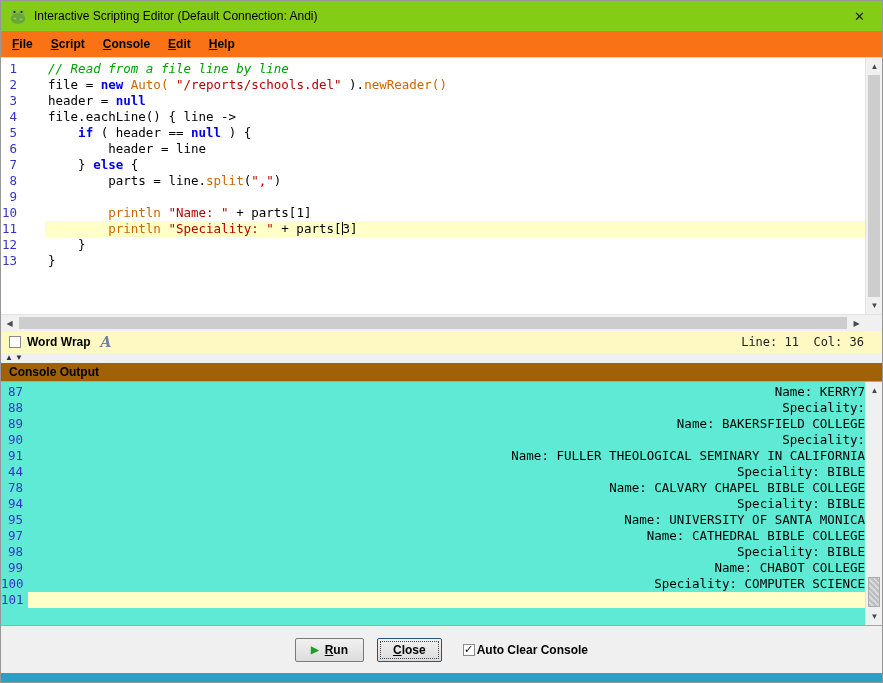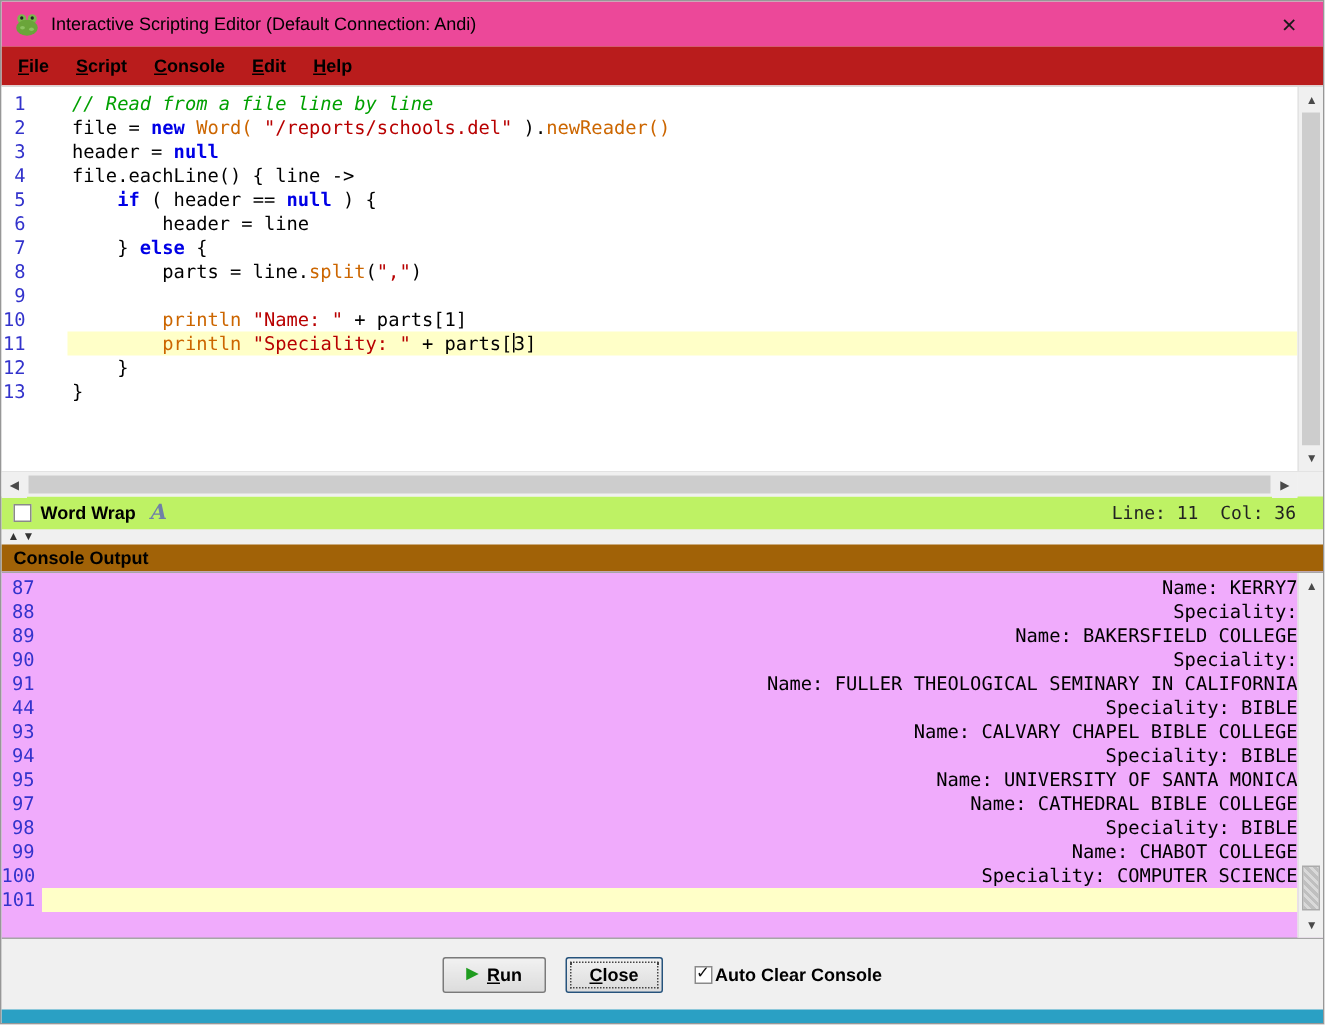--- a/index.html
+++ b/index.html
@@ -1,27 +1,27 @@
 <!DOCTYPE html>
 <html><head>
 <meta charset="utf-8">
 <style>
   * { box-sizing: border-box; margin: 0; padding: 0; }
   html,body { width: 883px; height: 683px; }
   body { font-family: "Liberation Sans", sans-serif; background: #f0f0f0; }
   .window { width: 883px; height: 683px; border: 1px solid #979797; display: flex; flex-direction: column; background: #f0f0f0; overflow: hidden; }
 
   
-  .titlebar { height: 30px; background: #ec4899; display: flex; align-items: center; flex: none; }
+  .titlebar { height: 30px; background: #84cc16; display: flex; align-items: center; flex: none; }
   .app-icon { width: 18px; height: 18px; margin-left: 8px; flex: none; }
   .title-text { font-size: 12px; color: #000; margin-left: 7px; white-space: nowrap; }
   .close-btn { margin-left: auto; width: 45px; height: 30px; display: flex; align-items: center; justify-content: center; font-size: 13px; color: #1a1a1a; cursor: default; }
 
   
-  .menubar { height: 26px; background: #b91c1c; display: flex; align-items: center; padding-left: 2px; flex: none; }
+  .menubar { height: 26px; background: #f97316; display: flex; align-items: center; padding-left: 2px; flex: none; }
   .menu-item { padding: 4px 9px; font-size: 12px; font-weight: bold; color: #000; }
   .mn { text-decoration: underline; }
 
   
   .editor-outer { height: 274px; flex: none; display: flex; flex-direction: column; background: #fff; border-top: 1px solid #d9d9d9; }
   .editor-main { flex: 1; display: flex; min-height: 0; }
   .editor-view { flex: 1; overflow: hidden; padding-top: 3px; background: #fff; }
   .code-line { display: flex; height: 16px; line-height: 16px; font-family: "DejaVu Sans Mono", monospace; font-size: 12.5px; white-space: pre; }
   .code-line .ln { width: 20px; flex: none; text-align: right; padding-right: 4px; color: #3333cc; }
   .code-line .code { flex: 1; padding-left: 3px; color: #000; margin-left: 24px; }
@@ -40,34 +40,34 @@
   .sb-v .thumb { position: absolute; left: 2px; right: 2px; top: 17px; bottom: 17px; background: #cdcdcd; }
   .sb-v .thumb.small { top: auto; bottom: 18px; height: 30px;
     background: repeating-linear-gradient(45deg, #bfbfbf 0 2px, #d9d9d9 2px 4px); border: 1px solid #ababab; }
   .editor-bottom { height: 17px; flex: none; display: flex; border-top: 1px solid #e3e3e3; }
   .sb-h { flex: 1; position: relative; background: #f0f0f0; display: flex; }
   .sb-h .track { flex: 1; position: relative; }
   .sb-h .thumb { position: absolute; top: 2px; bottom: 2px; left: 1px; right: 1px; background: #cdcdcd; }
   .sb-corner { width: 17px; height: 17px; background: #f0f0f0; flex: none; }
 
   
-  .statusbar { height: 22px; flex: none; display: flex; align-items: center; padding: 0 8px; background: #bef264; }
+  .statusbar { height: 22px; flex: none; display: flex; align-items: center; padding: 0 8px; background: #fef9c3; }
   .checkbox { width: 12px; height: 12px; background: #fff; border: 1px solid #8a8a8a; display: inline-flex; align-items: center; justify-content: center; font-size: 11px; line-height: 11px; color: #111; flex: none; }
   .ww-label { font-size: 12px; font-weight: bold; margin-left: 6px; color: #000; }
   .font-icon { font-family: "DejaVu Serif", serif; font-style: italic; font-weight: bold; font-size: 14px; color: #7080a8; margin-left: 10px; }
   .pos-text { margin-left: auto; font-family: "DejaVu Sans Mono", monospace; font-size: 12px; color: #222; white-space: pre; padding-right: 10px; }
 
   
   .divider { height: 10px; flex: none; background: #f0f0f0; display: flex; align-items: center; padding-left: 3px; }
   .ot-arrow { font-size: 8px; line-height: 8px; color: #333; padding: 0 1px; }
 
   
   .console-label-row { height: 18px; flex: none; display: flex; align-items: center; padding-left: 8px; background: #a16207; }
   .console-label { font-size: 12px; font-weight: bold; color: #000; }
-  .console-outer { height: 245px; flex: none; display: flex; background: #f0abfc; border: 1px solid #a6a6a6; border-left: none; border-right: none; }
+  .console-outer { height: 245px; flex: none; display: flex; background: #5eead4; border: 1px solid #a6a6a6; border-left: none; border-right: none; }
   .console-view { flex: 1; overflow: hidden; padding-top: 2px; }
   .console-line { display: flex; height: 16px; line-height: 16px; font-family: "DejaVu Sans Mono", monospace; font-size: 12.5px; white-space: pre; }
   .console-line .ln { width: 27px; flex: none; text-align: right; padding-right: 5px; color: #3333cc; }
   .console-line .txt { flex: 1; padding-left: 6px; color: #000; text-align: right; }
   .console-line.row-cur .txt { background: #ffffc8; }
   .console-outer .sb-v { height: 243px; }
 
   
   .button-panel { height: 47px; flex: none; display: flex; align-items: center; justify-content: center; gap: 13px; background: #f0f0f0; }
   .btn { height: 24px; padding: 0 15px; background: linear-gradient(#f1f1f1, #dcdcdc); border: 1px solid #7a7a7a; border-radius: 2px; font-size: 12px; font-weight: bold; color: #000; display: inline-flex; align-items: center; justify-content: center; gap: 6px; }
@@ -104,21 +104,21 @@
     <span class="menu-item"><span class="mn">S</span><span>cript</span></span>
     <span class="menu-item"><span class="mn">C</span><span>onsole</span></span>
     <span class="menu-item"><span class="mn">E</span><span>dit</span></span>
     <span class="menu-item"><span class="mn">H</span><span>elp</span></span>
   </div>
 
   <div class="editor-outer">
     <div class="editor-main">
       <div class="editor-view">
         <div class="code-line"><span class="ln">1</span><span class="code"><span class="t-com">// Read from a file line by line</span></span></div>
-        <div class="code-line"><span class="ln">2</span><span class="code"><span class="t-pln">file = </span><span class="t-kw">new</span><span class="t-pln"> </span><span class="t-fn">Word(</span><span class="t-pln"> </span><span class="t-str">"/reports/schools.del"</span><span class="t-pln"> ).</span><span class="t-fn">newReader()</span></span></div>
+        <div class="code-line"><span class="ln">2</span><span class="code"><span class="t-pln">file = </span><span class="t-kw">new</span><span class="t-pln"> </span><span class="t-fn">Auto(</span><span class="t-pln"> </span><span class="t-str">"/reports/schools.del"</span><span class="t-pln"> ).</span><span class="t-fn">newReader()</span></span></div>
         <div class="code-line"><span class="ln">3</span><span class="code"><span class="t-pln">header = </span><span class="t-kw">null</span></span></div>
         <div class="code-line"><span class="ln">4</span><span class="code"><span class="t-pln">file.eachLine() { line -&gt;</span></span></div>
         <div class="code-line"><span class="ln">5</span><span class="code"><span class="t-pln">    </span><span class="t-kw">if</span><span class="t-pln"> ( header == </span><span class="t-kw">null</span><span class="t-pln"> ) {</span></span></div>
         <div class="code-line"><span class="ln">6</span><span class="code"><span class="t-pln">        header = line</span></span></div>
         <div class="code-line"><span class="ln">7</span><span class="code"><span class="t-pln">    } </span><span class="t-kw">else</span><span class="t-pln"> {</span></span></div>
         <div class="code-line"><span class="ln">8</span><span class="code"><span class="t-pln">        parts = line.</span><span class="t-fn">split</span><span class="t-pln">(</span><span class="t-str">","</span><span class="t-pln">)</span></span></div>
         <div class="code-line"><span class="ln">9</span><span class="code"></span></div>
         <div class="code-line"><span class="ln">10</span><span class="code"><span class="t-pln">        </span><span class="t-fn">println</span><span class="t-pln"> </span><span class="t-str">"Name: "</span><span class="t-pln"> + parts[1]</span></span></div>
         <div class="code-line row-cur"><span class="ln">11</span><span class="code"><span class="t-pln">        </span><span class="t-fn">println</span><span class="t-pln"> </span><span class="t-str">"Speciality: "</span><span class="t-pln"> + parts[</span><span class="caret"></span><span class="t-pln">3]</span></span></div>
         <div class="code-line"><span class="ln">12</span><span class="code"><span class="t-pln">    }</span></span></div>
@@ -158,21 +158,21 @@
     <span class="console-label">Console Output</span>
   </div>
   <div class="console-outer">
     <div class="console-view">
       <div class="console-line"><span class="ln">87</span><span class="txt">Name: KERRY7</span></div>
       <div class="console-line"><span class="ln">88</span><span class="txt">Speciality:</span></div>
       <div class="console-line"><span class="ln">89</span><span class="txt">Name: BAKERSFIELD COLLEGE</span></div>
       <div class="console-line"><span class="ln">90</span><span class="txt">Speciality:</span></div>
       <div class="console-line"><span class="ln">91</span><span class="txt">Name: FULLER THEOLOGICAL SEMINARY IN CALIFORNIA</span></div>
       <div class="console-line"><span class="ln">44</span><span class="txt">Speciality: BIBLE</span></div>
-      <div class="console-line"><span class="ln">93</span><span class="txt">Name: CALVARY CHAPEL BIBLE COLLEGE</span></div>
+      <div class="console-line"><span class="ln">78</span><span class="txt">Name: CALVARY CHAPEL BIBLE COLLEGE</span></div>
       <div class="console-line"><span class="ln">94</span><span class="txt">Speciality: BIBLE</span></div>
       <div class="console-line"><span class="ln">95</span><span class="txt">Name: UNIVERSITY OF SANTA MONICA</span></div>
       <div class="console-line"><span class="ln">97</span><span class="txt">Name: CATHEDRAL BIBLE COLLEGE</span></div>
       <div class="console-line"><span class="ln">98</span><span class="txt">Speciality: BIBLE</span></div>
       <div class="console-line"><span class="ln">99</span><span class="txt">Name: CHABOT COLLEGE</span></div>
       <div class="console-line"><span class="ln">100</span><span class="txt">Speciality: COMPUTER SCIENCE</span></div>
       <div class="console-line row-cur"><span class="ln">101</span><span class="txt"></span></div>
     </div>
     <div class="sb-v">
       <div class="sb-btn">▲</div>

